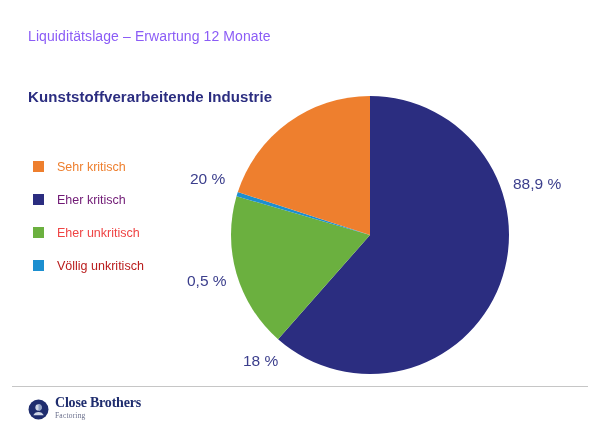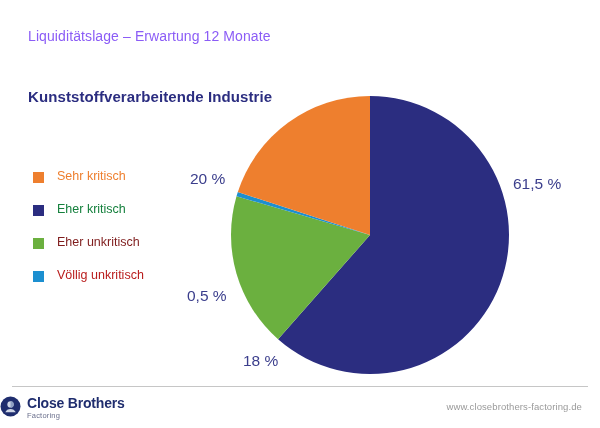--- a/index.html
+++ b/index.html
@@ -43,21 +43,21 @@
 
   
   #legend {
     position: absolute;
     left: 33px;
     top: 150px;
     width: 190px;
   }
   .legend-row {
     display: flex;
-    align-items: flex-end;
+    align-items: center;
     height: 33px;
   }
   .legend-swatch {
     width: 11px;
     height: 11px;
     flex: 0 0 11px;
     margin-right: 13px;
   }
   .legend-label {
     font-size: 12.5px;
@@ -77,38 +77,39 @@
 
   
   .value-label {
     position: absolute;
     font-size: 15.5px;
     color: #3b3e8c;
     white-space: nowrap;
   }
   #label-navy  { left: 513px; top: 175px; }
   #label-orange{ left: 190px; top: 170px; }
-  #label-blue  { left: 187px; top: 287px; }
+  #label-blue  { left: 187px; top: 272px; }
   #label-green { left: 243px; top: 352px; }
 
   
   #footer-rule {
     position: absolute;
     left: 12px;
     top: 386px;
     width: 576px;
     height: 1px;
     background: #c6c6c6;
   }
   #logo {
     position: absolute;
-    left: 0;
+    left: 28px;
     top: 396px;
     display: flex;
-    align-items: flex-start;
+    align-items: flex-end;
+    font-family: Liberation Serif, serif;
   }
   #logo-mark {
     width: 21px;
     height: 21px;
     flex: 0 0 21px;
     margin-right: 6px;
   }
   #logo-text { line-height: 1; }
   #logo-name {
     font-size: 14px;
@@ -140,58 +141,57 @@
   <div id="title">Liquiditätslage – Erwartung 12 Monate</div>
   <div id="subtitle">Kunststoffverarbeitende Industrie</div>
 
   <div id="legend">
     <div class="legend-row">
       <span class="legend-swatch" style="background:#EE7F2E"></span>
       <span class="legend-label" style="color:#EE7F2E">Sehr kritisch</span>
     </div>
     <div class="legend-row">
       <span class="legend-swatch" style="background:#2B2D80"></span>
-      <span class="legend-label" style="color:#15803d">Eher kritisch</span>
+      <span class="legend-label" style="color:#701a75">Eher kritisch</span>
     </div>
     <div class="legend-row">
       <span class="legend-swatch" style="background:#6BB03F"></span>
-      <span class="legend-label" style="color:#7f1d1d">Eher unkritisch</span>
+      <span class="legend-label" style="color:#ef4444">Eher unkritisch</span>
     </div>
     <div class="legend-row">
       <span class="legend-swatch" style="background:#1C8FD0"></span>
       <span class="legend-label" style="color:#b91c1c">Völlig unkritisch</span>
     </div>
   </div>
 
   <div id="pie-wrap">
     <svg id="pie-svg" width="278" height="278" viewBox="0 0 278 278">
       <g id="pie-slices">
           <path d="M 139 139 L 139.00 0.00 A 139 139 0 1 1 47.08 243.27 Z" fill="#2B2D80"></path>
           <path d="M 139 139 L 47.08 243.27 A 139 139 0 0 1 5.52 100.22 Z" fill="#6BB03F"></path>
           <path d="M 139 139 L 5.52 100.22 A 139 139 0 0 1 6.80 96.05 Z" fill="#1C8FD0"></path>
           <path d="M 139 139 L 6.80 96.05 A 139 139 0 0 1 139.00 0.00 Z" fill="#EE7F2E"></path>
         </g>
     </svg>
   </div>
 
-  <div class="value-label" id="label-navy">61,5 %</div>
+  <div class="value-label" id="label-navy">88,9 %</div>
   <div class="value-label" id="label-orange">20 %</div>
   <div class="value-label" id="label-blue">0,5 %</div>
   <div class="value-label" id="label-green">18 %</div>
 
   <div id="footer-rule"></div>
 
   <div id="logo">
     <svg id="logo-mark" viewBox="0 0 40 40">
       <circle cx="20" cy="20" r="19" fill="#1F2D6E"></circle>
       <path d="M10 31 a11 11 0 0 1 20 0 z" fill="#cfd6e6"></path>
       <circle cx="20" cy="16" r="6" fill="#cfd6e6"></circle>
       <path d="M20 10 a6 6 0 0 1 0 12 z" fill="#8fa0c4"></path>
     </svg>
     <div id="logo-text">
       <div id="logo-name">Close Brothers</div>
       <div id="logo-sub">Factoring</div>
     </div>
   </div>
 
-  <div id="site-url">www.closebrothers-factoring.de</div>
 
 </div>
 
 </body></html>

